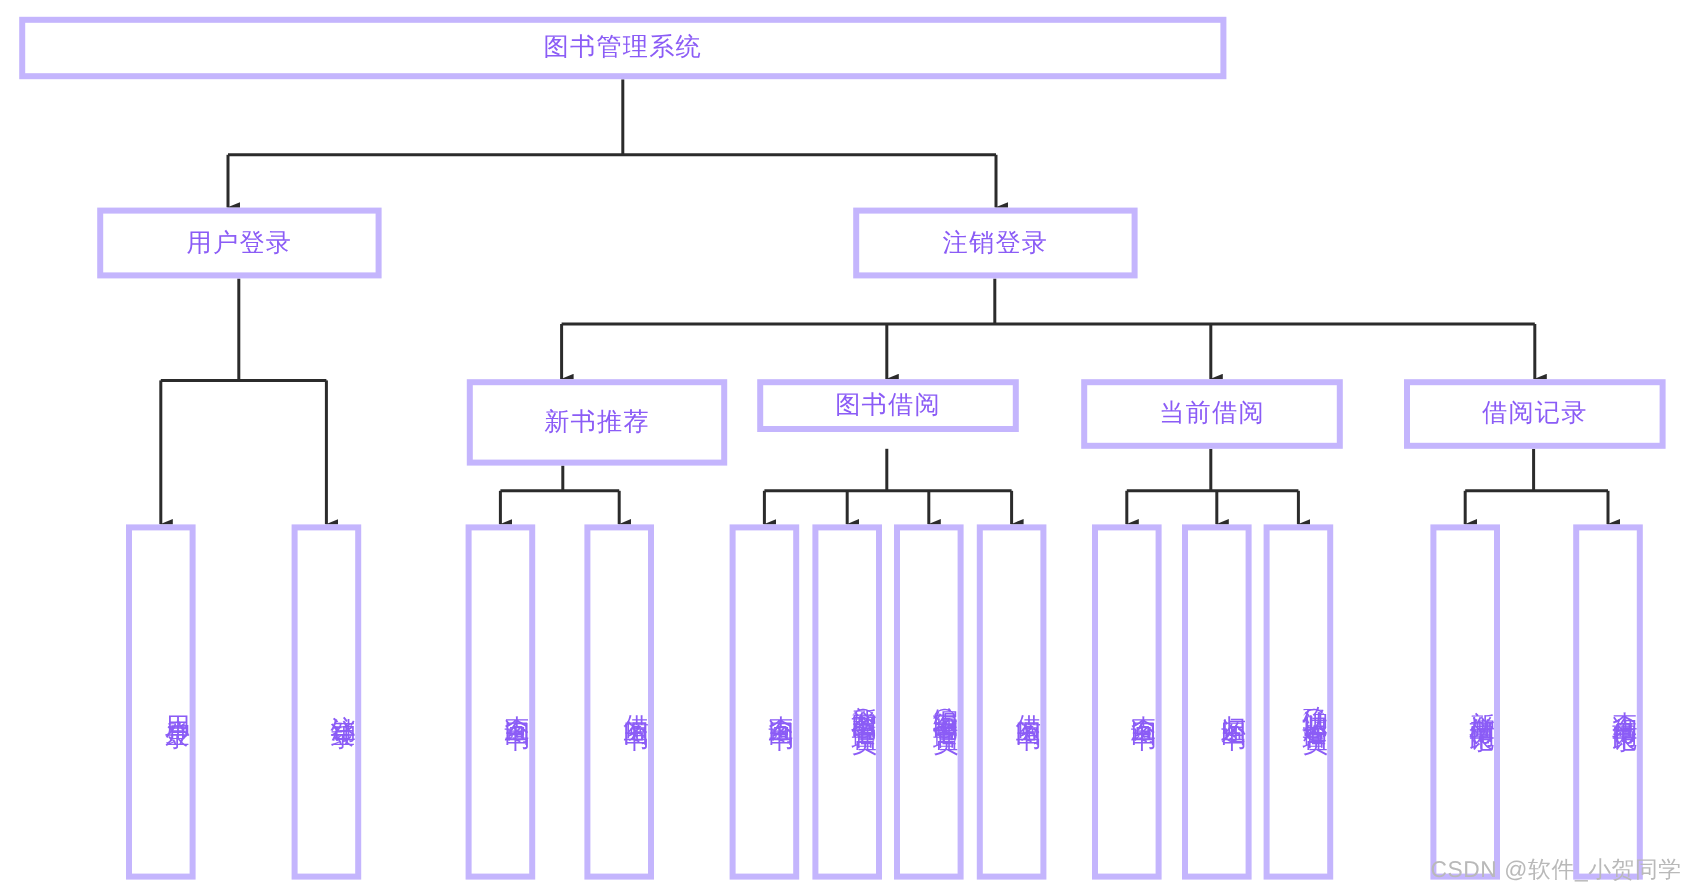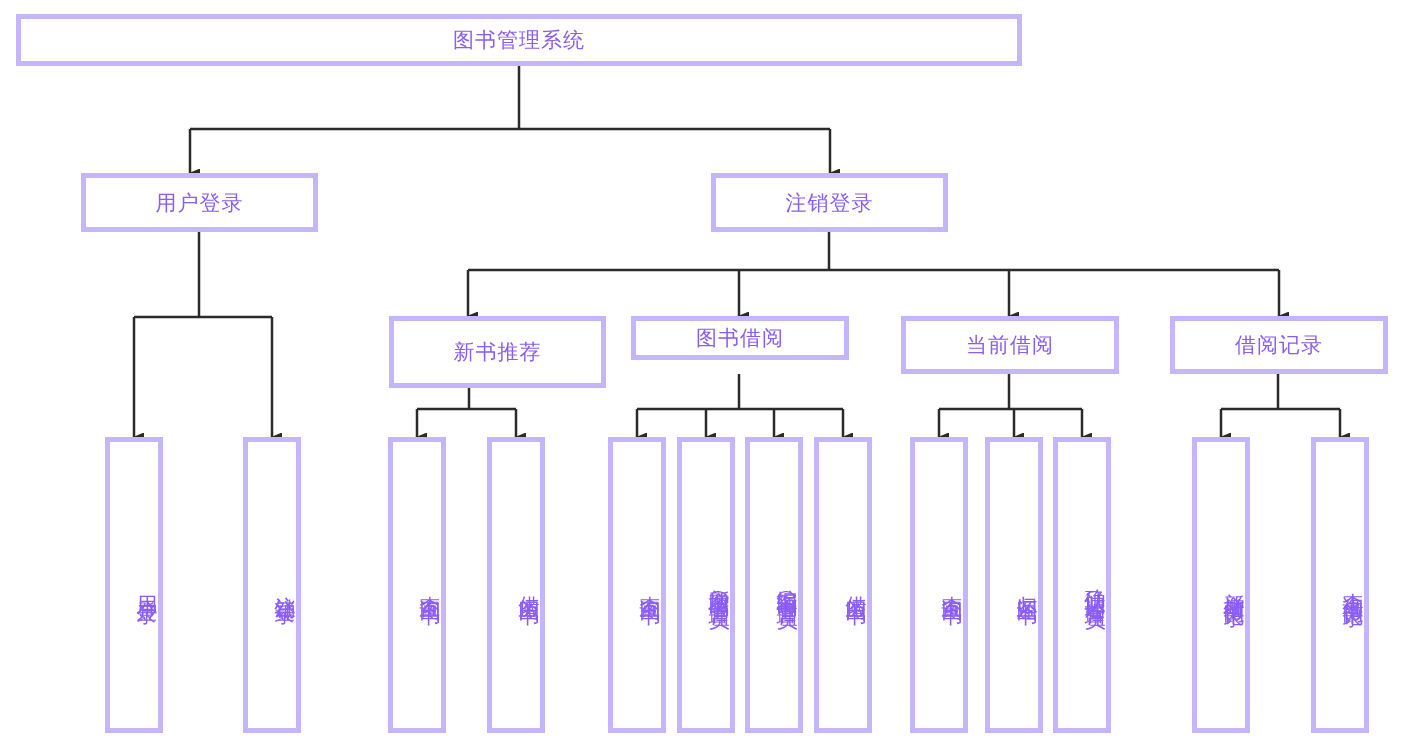--- a/index.html
+++ b/index.html
@@ -167,14 +167,15 @@
         <span class="node-label">确认归还（管理员）</span>
       </div>
       <div class="node-box vertical" style="left: 1192px; top: 437px; width: 58px; height: 296px;">
         <span class="node-label">新增借阅记录</span>
       </div>
       <div class="node-box vertical" style="left: 1311px; top: 437px; width: 58px; height: 296px;">
         <span class="node-label">查询借阅记录</span>
       </div>
     </div>
 
+  <div class="watermark" style="left: 1192px; top: 712px;">CSDN @软件_小贺同学</div>
 
 </div>
 
 </body></html>

